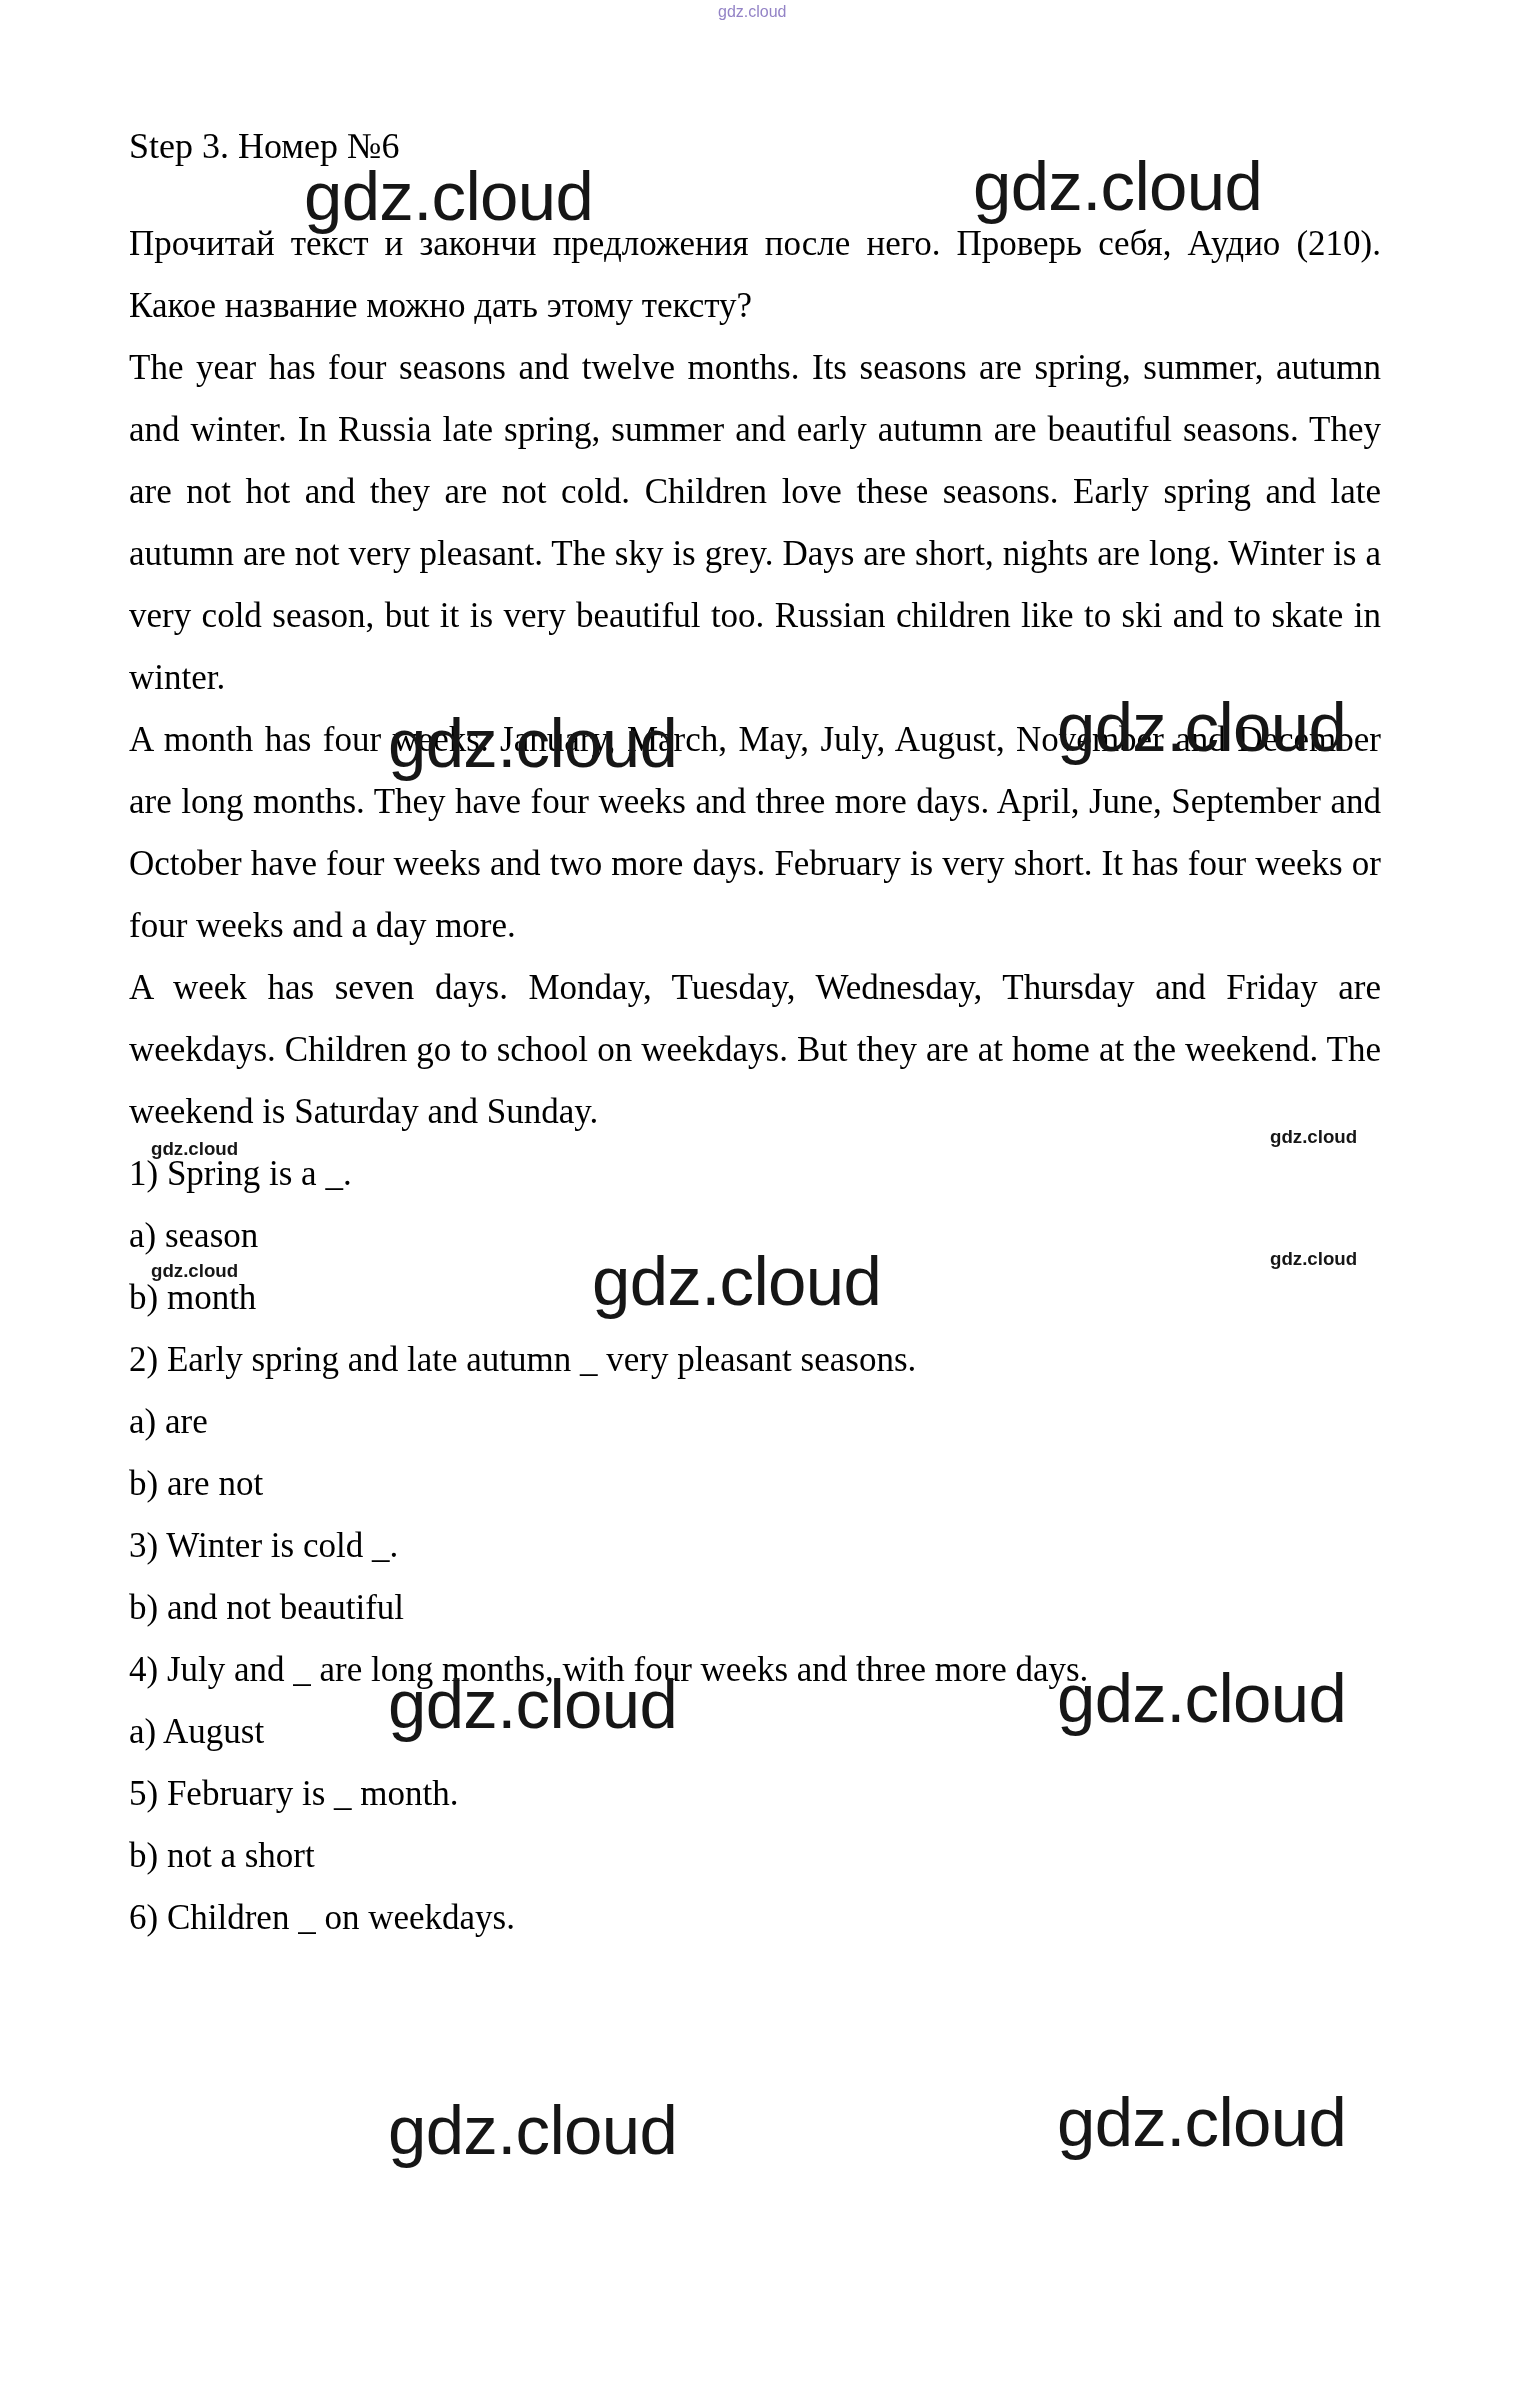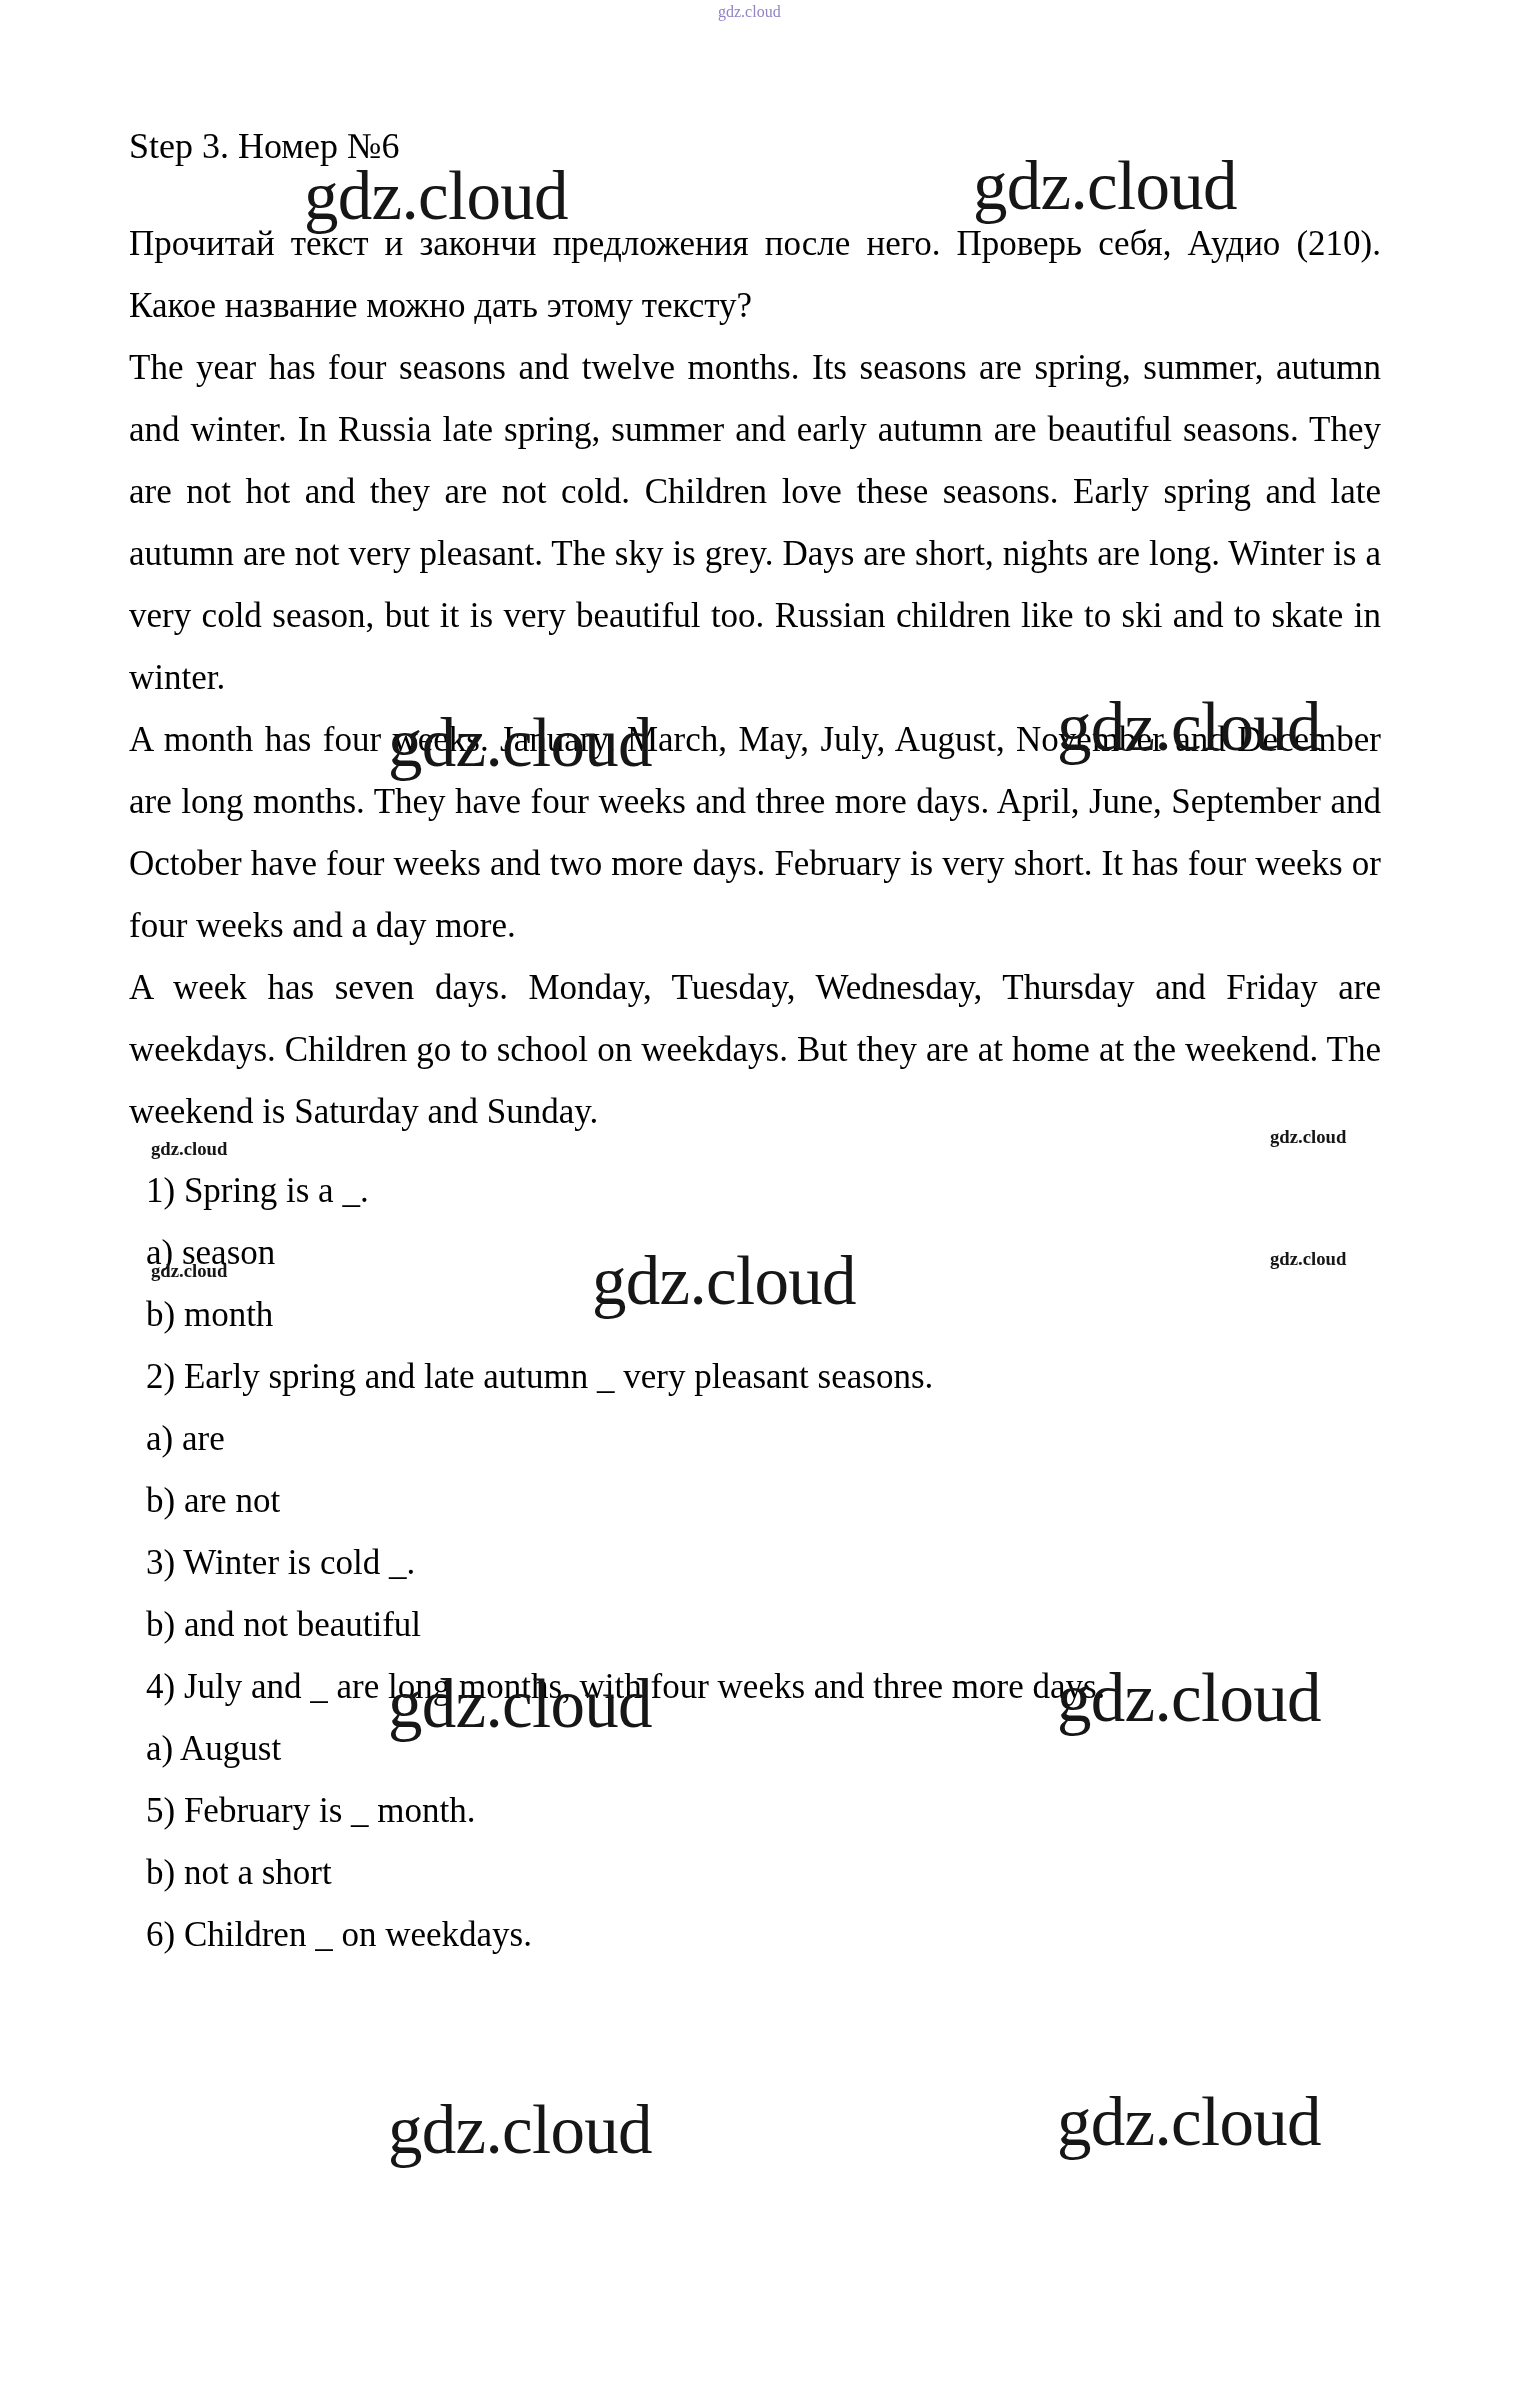--- a/index.html
+++ b/index.html
@@ -24,29 +24,29 @@
     font-size:36px;
     font-weight:normal;
     text-align:left;
     margin:0 0 36px 0;
     line-height:62px;
   }
   .para{
     margin:0;
     text-align:justify;
   }
-  .quiz{margin:17px;}
+  .quiz{margin:0;}
   .quiz-line{
     white-space:nowrap;
     line-height:62px;
   }
   
   .wm{
     position:absolute;
-    font-family:Liberation Serif, serif;
+    font-family:Liberation Sans, sans-serif;
     color:#161616;
     white-space:nowrap;
     line-height:1;
     pointer-events:none;
   }
   .wm-large{font-size:69px;letter-spacing:-0.7px;}
   .wm-small{font-size:18.7px;font-weight:bold;}
   .wm-tiny{font-size:16px;color:#9383c6;}
   .wm1{left:304px;top:162px;}
   .wm2{left:973px;top:152px;}

